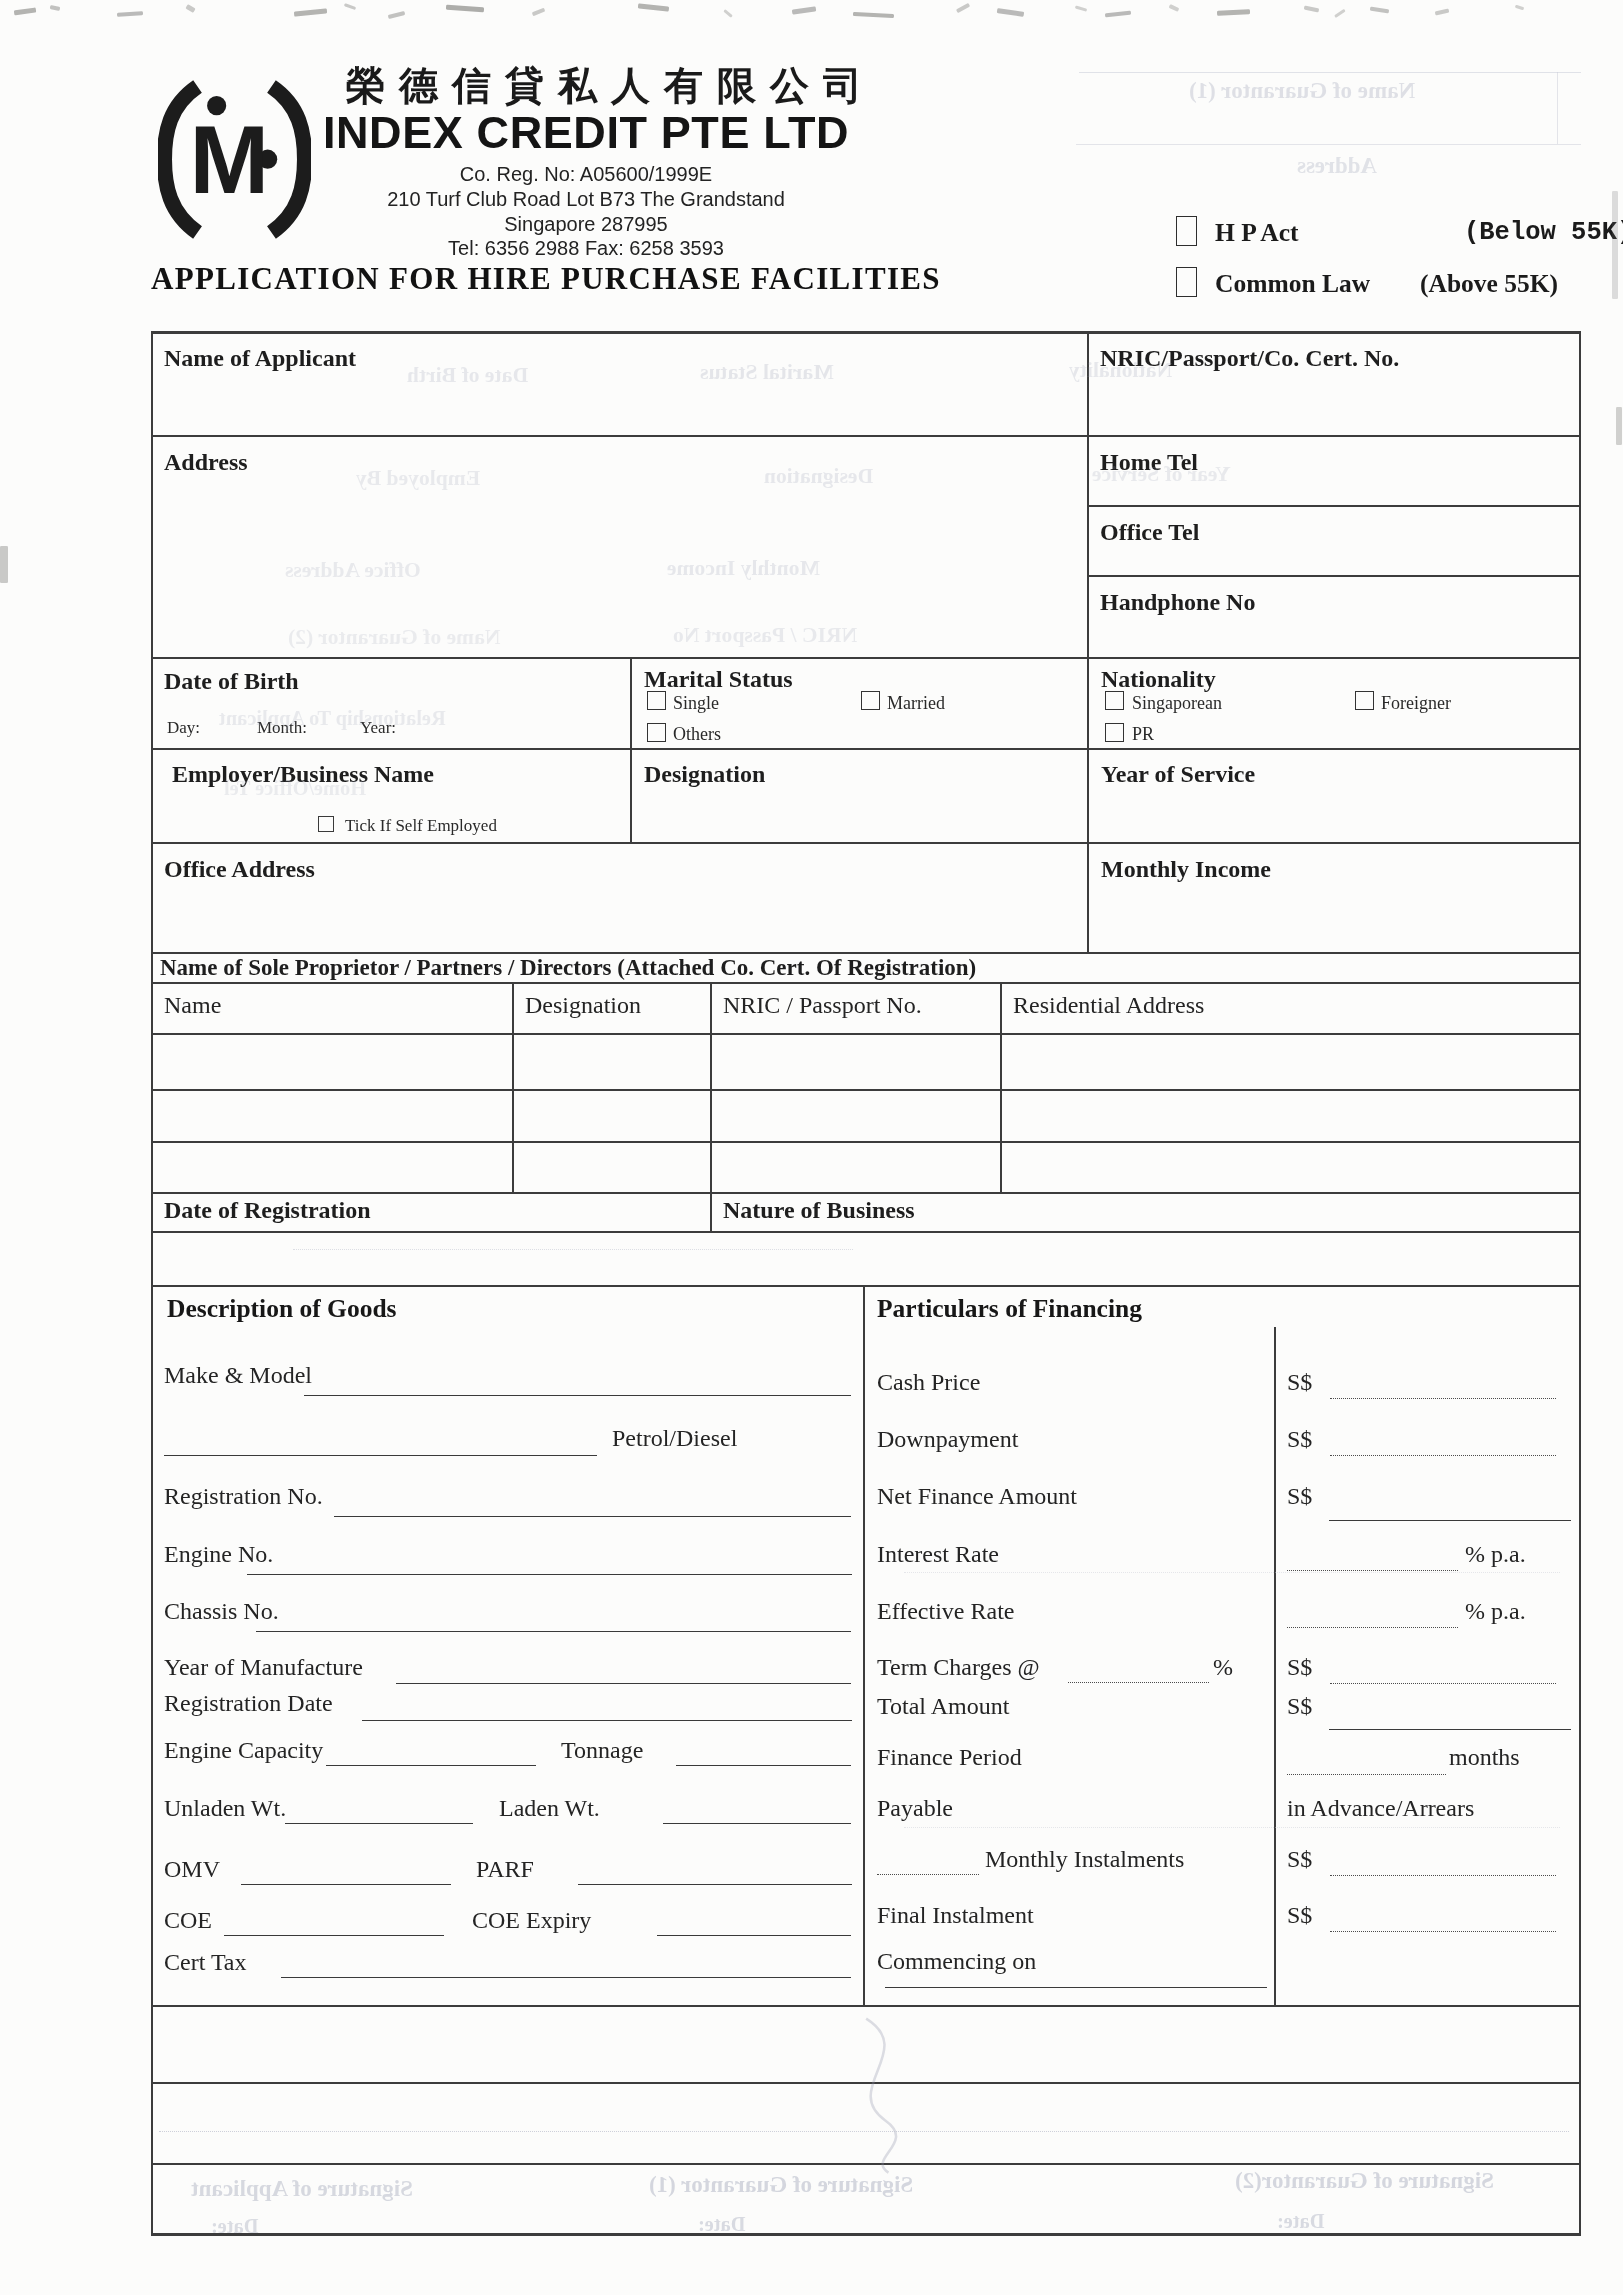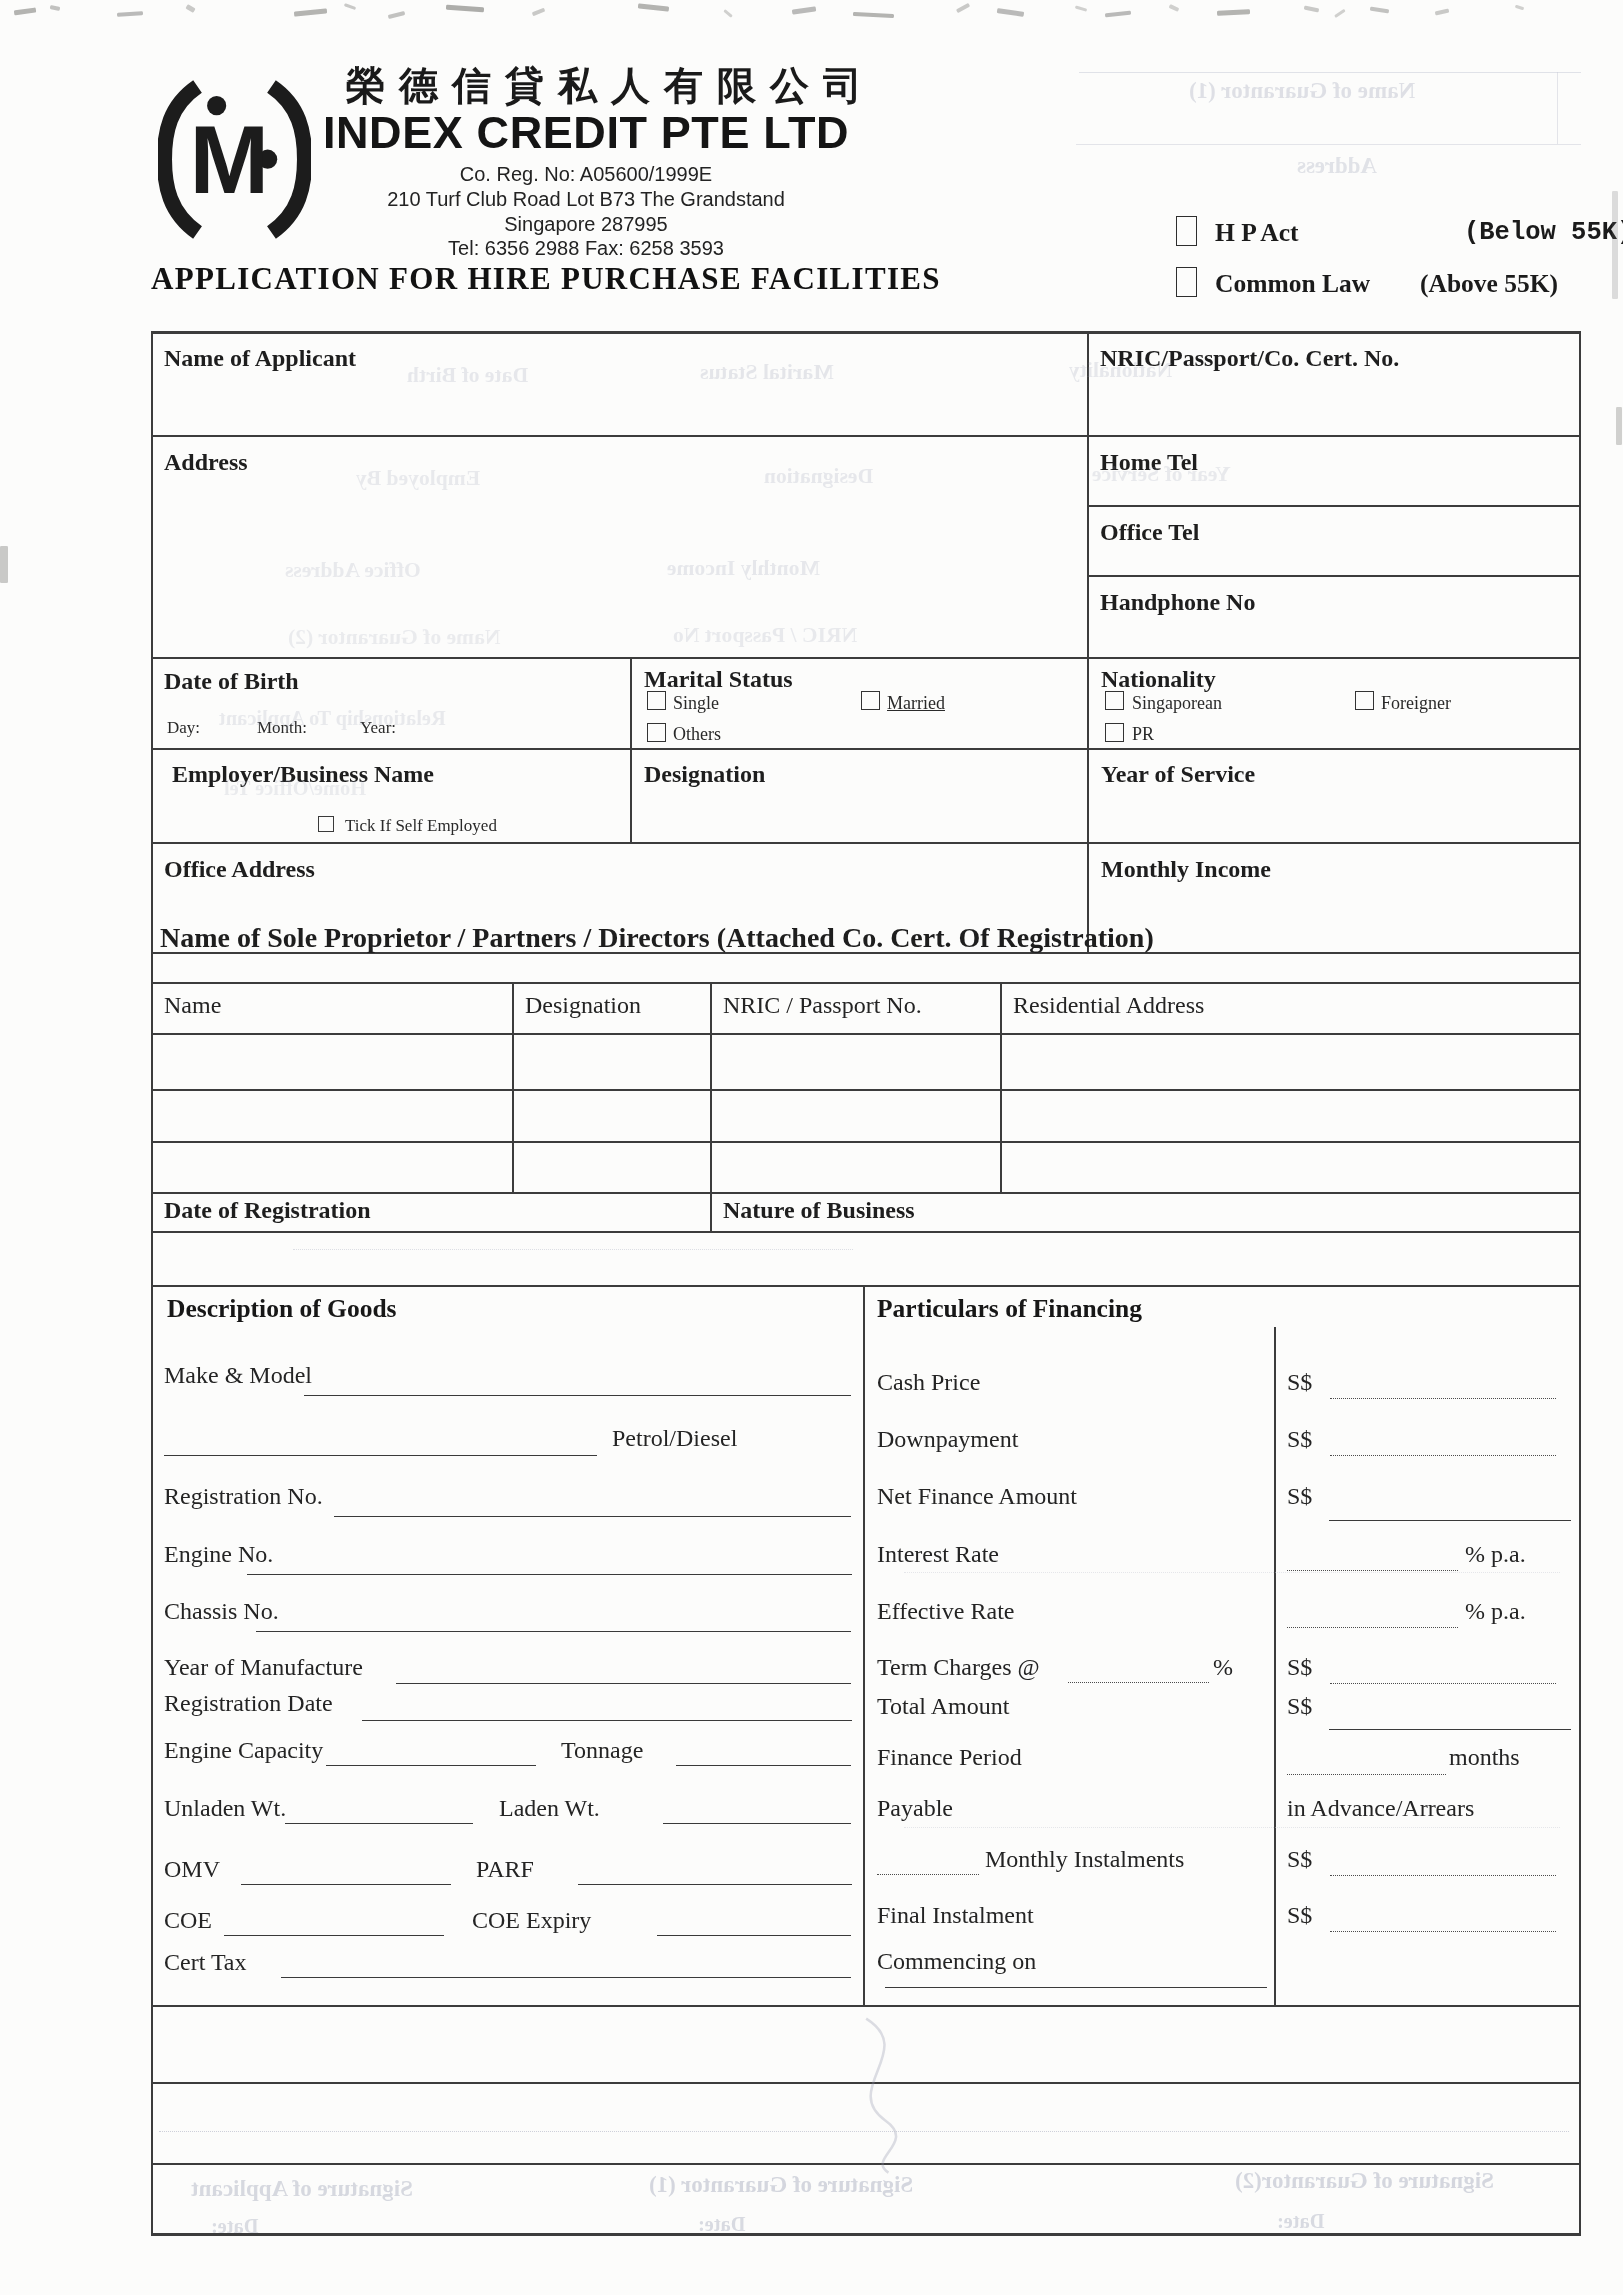--- a/index.html
+++ b/index.html
@@ -99,42 +99,42 @@
 
   <div class="abs lb" style="left:164px;top:668px;">Date of Birth</div>
   <div class="abs sm" style="left:167px;top:718px;">Day:</div>
   <div class="abs sm" style="left:257px;top:718px;">Month:</div>
   <div class="abs sm" style="left:360px;top:718px;">Year:</div>
 
   <div class="abs lb" style="left:644px;top:666px;">Marital Status</div>
   <span class="cb" style="left:647px;top:691px;"></span>
   <div class="abs xs" style="left:673px;top:693px;">Single</div>
   <span class="cb" style="left:861px;top:691px;"></span>
-  <div class="abs xs" style="left:887px;top:693px;text-decoration:underline;">Married</div>
+  <div class="abs xs" style="left:887px;top:693px;">Married</div>
   <span class="cb" style="left:647px;top:723px;"></span>
   <div class="abs xs" style="left:673px;top:724px;">Others</div>
 
   <div class="abs lb" style="left:1101px;top:666px;">Nationality</div>
   <span class="cb" style="left:1105px;top:691px;"></span>
   <div class="abs xs" style="left:1132px;top:693px;">Singaporean</div>
   <span class="cb" style="left:1355px;top:691px;"></span>
   <div class="abs xs" style="left:1381px;top:693px;">Foreigner</div>
   <span class="cb" style="left:1105px;top:723px;"></span>
   <div class="abs xs" style="left:1132px;top:724px;">PR</div>
 
   <div class="abs lb" style="left:172px;top:761px;">Employer/Business Name</div>
   <span class="cb-sm" style="left:318px;top:816px;"></span>
   <div class="abs sm" style="left:345px;top:816px;">Tick If Self Employed</div>
   <div class="abs lb" style="left:644px;top:761px;">Designation</div>
   <div class="abs lb" style="left:1101px;top:761px;">Year of Service</div>
 
   <div class="abs lb" style="left:164px;top:856px;">Office Address</div>
   <div class="abs lb" style="left:1101px;top:856px;">Monthly Income</div>
 
-  <div class="abs lb" style="left:160px;top:922px;font-size:28px;">Name of Sole Proprietor / Partners / Directors  (Attached Co. Cert. Of Registration)</div>
+  <div class="abs lb" style="left:160px;top:955px;font-size:23px;">Name of Sole Proprietor / Partners / Directors  (Attached Co. Cert. Of Registration)</div>
   <div class="abs lr" style="left:164px;top:992px;">Name</div>
   <div class="abs lr" style="left:525px;top:992px;">Designation</div>
   <div class="abs lr" style="left:723px;top:992px;">NRIC / Passport No.</div>
   <div class="abs lr" style="left:1013px;top:992px;">Residential Address</div>
   <div class="abs lb" style="left:164px;top:1197px;">Date of Registration</div>
   <div class="abs lb" style="left:723px;top:1197px;">Nature of Business</div>
 
   <div class="abs hd" style="left:167px;top:1294px;">Description of Goods</div>
 
   <div class="abs lr" style="left:164px;top:1362px;">Make &amp; Model</div>

